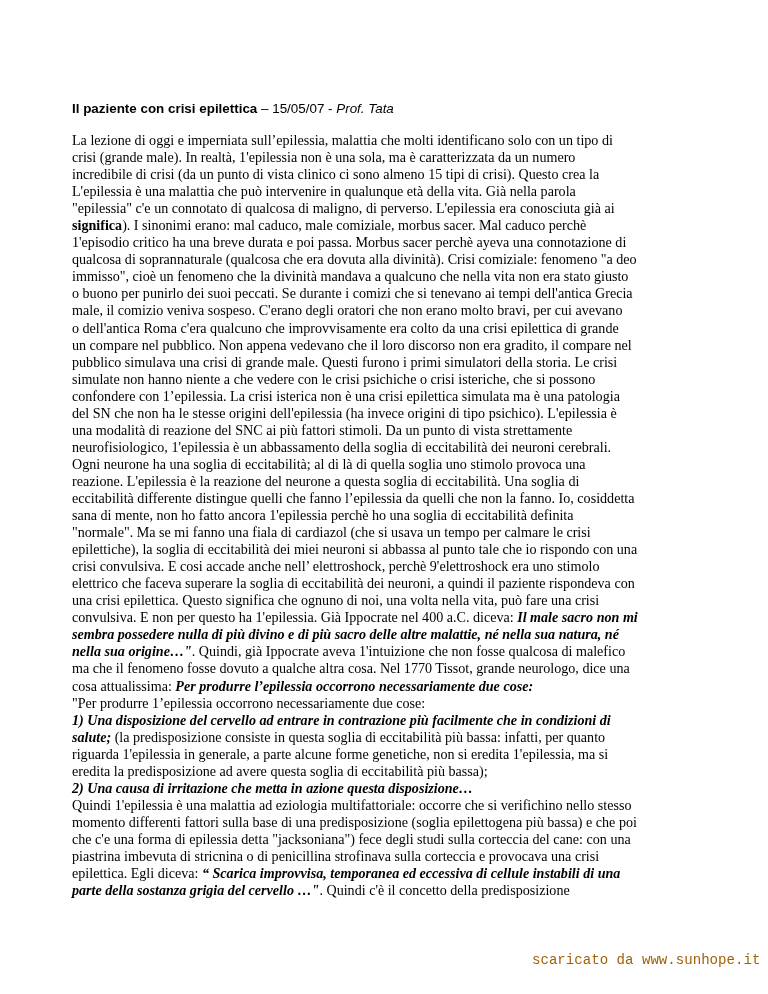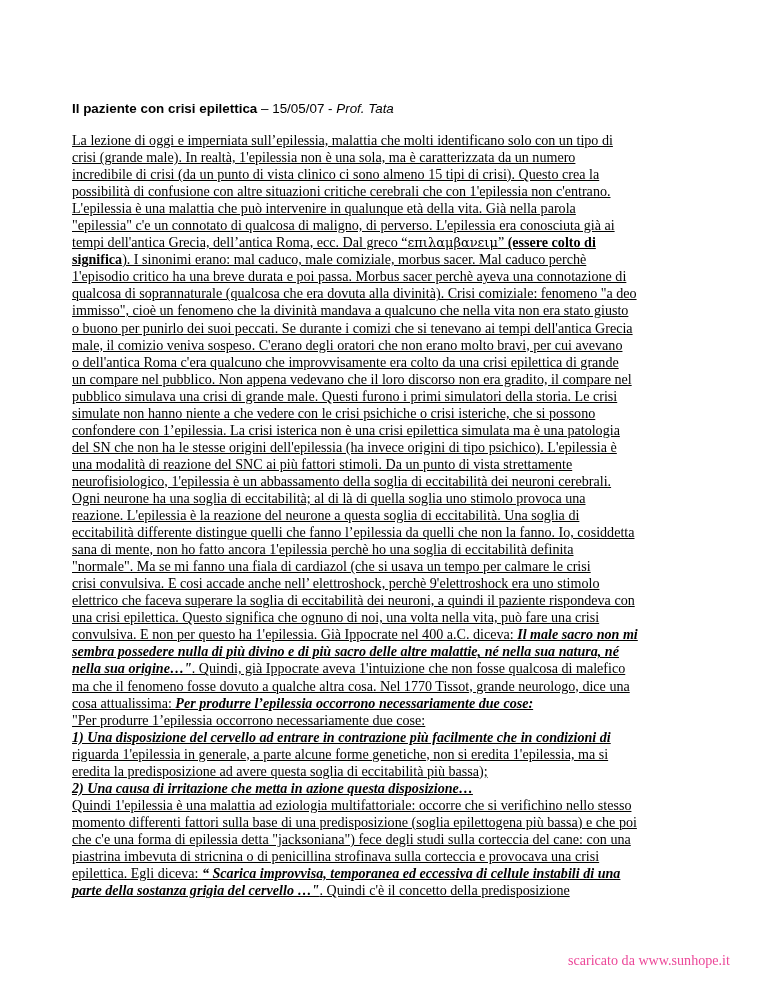--- a/index.html
+++ b/index.html
@@ -10,74 +10,74 @@
     font-family: "Liberation Sans", sans-serif; font-size: 13.4px; color: #000;
     white-space: nowrap;
   }
   .title b { font-weight: bold; }
   .title i { font-style: italic; }
   .body-text {
     position: absolute; left: 72px; top: 116px; width: 640px;
     font-family: "Liberation Serif", serif; font-size: 14.1px; color: #000;
     line-height: 17.05px;
   }
-  .line { white-space: nowrap; display: block; height: 17.05px; text-decoration: underline; }
+  .line { white-space: nowrap; display: block; height: 17.05px; }
   .b { font-weight: bold; }
   .bi { font-weight: bold; font-style: italic; }
   .greek { font-family: "DejaVu Serif", serif; font-size: 13px; }
   .footer {
     position: absolute; left: 532px; top: 936px;
-    font-family: Liberation Serif, serif; font-size: 14.1px; color: #ec4899; white-space: nowrap; margin-left: 36px;
+    font-family: Liberation Mono, monospace; font-size: 14.1px; color: #a16207; white-space: nowrap;
   }
 </style>
 </head>
 <body>
 
 <div class="page">
   <div class="title">
     <b>Il paziente con crisi epilettica</b><span> – 15/05/07 - </span><i>Prof. Tata</i>
   </div>
 
   <div class="body-text" id="body-text">
       <span class="line"><span>La lezione di oggi e imperniata sull’epilessia, malattia che molti identificano solo con un tipo di</span></span>
       <span class="line"><span>crisi (grande male). In realtà, 1'epilessia non è una sola, ma è caratterizzata da un numero</span></span>
       <span class="line"><span>incredibile di crisi (da un punto di vista clinico ci sono almeno 15 tipi di crisi). Questo crea la</span></span>
-      <span class="line"><span>possibilità di confusione con altre situazioni critiche cerebrali che con 1'epilessia non c'entrano.</span></span>
       <span class="line"><span>L'epilessia è una malattia che può intervenire in qualunque età della vita. Già nella parola</span></span>
       <span class="line"><span>"epilessia" c'e un connotato di qualcosa di maligno, di perverso. L'epilessia era conosciuta già ai</span></span>
-      <span class="line"><span>tempi dell'antica Grecia, dell’antica Roma, ecc. Dal greco “</span><span class="greek">επιλαμβανειμ</span><span>” </span><span class="b">(essere colto di</span></span>
       <span class="line"><span class="b">significa</span><span>). I sinonimi erano: mal caduco, male comiziale, morbus sacer. Mal caduco perchè</span></span>
       <span class="line"><span>1'episodio critico ha una breve durata e poi passa. Morbus sacer perchè ayeva una connotazione di</span></span>
       <span class="line"><span>qualcosa di soprannaturale (qualcosa che era dovuta alla divinità). Crisi comiziale: fenomeno "a deo</span></span>
       <span class="line"><span>immisso", cioè un fenomeno che la divinità mandava a qualcuno che nella vita non era stato giusto</span></span>
       <span class="line"><span>o buono per punirlo dei suoi peccati. Se durante i comizi che si tenevano ai tempi dell'antica Grecia</span></span>
       <span class="line"><span>male, il comizio veniva sospeso. C'erano degli oratori che non erano molto bravi, per cui avevano</span></span>
       <span class="line"><span>o dell'antica Roma c'era qualcuno che improvvisamente era colto da una crisi epilettica di grande</span></span>
       <span class="line"><span>un compare nel pubblico. Non appena vedevano che il loro discorso non era gradito, il compare nel</span></span>
       <span class="line"><span>pubblico simulava una crisi di grande male. Questi furono i primi simulatori della storia. Le crisi</span></span>
       <span class="line"><span>simulate non hanno niente a che vedere con le crisi psichiche o crisi isteriche, che si possono</span></span>
       <span class="line"><span>confondere con 1’epilessia. La crisi isterica non è una crisi epilettica simulata ma è una patologia</span></span>
       <span class="line"><span>del SN che non ha le stesse origini dell'epilessia (ha invece origini di tipo psichico). L'epilessia è</span></span>
       <span class="line"><span>una modalità di reazione del SNC ai più fattori stimoli. Da un punto di vista strettamente</span></span>
       <span class="line"><span>neurofisiologico, 1'epilessia è un abbassamento della soglia di eccitabilità dei neuroni cerebrali.</span></span>
       <span class="line"><span>Ogni neurone ha una soglia di eccitabilità; al di là di quella soglia uno stimolo provoca una</span></span>
       <span class="line"><span>reazione. L'epilessia è la reazione del neurone a questa soglia di eccitabilità. Una soglia di</span></span>
       <span class="line"><span>eccitabilità differente distingue quelli che fanno l’epilessia da quelli che non la fanno. Io, cosiddetta</span></span>
       <span class="line"><span>sana  di mente, non ho fatto ancora 1'epilessia perchè ho una soglia di eccitabilità definita</span></span>
       <span class="line"><span>"normale". Ma se mi fanno una fiala di cardiazol (che si usava un tempo per calmare le crisi</span></span>
+      <span class="line"><span>epilettiche), la soglia di eccitabilità dei miei neuroni si abbassa al punto tale che io rispondo con una</span></span>
       <span class="line"><span>crisi convulsiva. E cosi accade anche nell’ elettroshock, perchè 9'elettroshock era uno stimolo</span></span>
       <span class="line"><span>elettrico che faceva superare la soglia di eccitabilità dei neuroni, a quindi il paziente rispondeva con</span></span>
       <span class="line"><span>una crisi epilettica. Questo significa che ognuno di noi, una volta nella vita, può fare una crisi</span></span>
       <span class="line"><span>convulsiva. E non per questo ha 1'epilessia. Già Ippocrate nel 400 a.C. diceva: </span><span class="bi">Il male sacro non mi</span></span>
       <span class="line"><span class="bi">sembra possedere nulla di più divino e di più sacro delle  altre malattie, né  nella sua natura, né</span></span>
       <span class="line"><span class="bi">nella sua origine…"</span><span>. Quindi, già Ippocrate aveva 1'intuizione che non fosse qualcosa di  malefico</span></span>
       <span class="line"><span>ma che il fenomeno fosse dovuto a qualche altra cosa. Nel 1770 Tissot, grande neurologo, dice una</span></span>
       <span class="line"><span>cosa attualissima: </span><span class="bi">Per produrre l’epilessia occorrono necessariamente due cose:</span></span>
       <span class="line"><span>"Per produrre 1’epilessia occorrono necessariamente due cose:</span></span>
       <span class="line"><span class="bi">1) Una disposizione del cervello ad entrare in contrazione più facilmente che in condizioni di</span></span>
+      <span class="line"><span class="bi">salute;</span><span> (la predisposizione consiste in questa soglia di eccitabilità più bassa: infatti, per quanto</span></span>
       <span class="line"><span>riguarda 1'epilessia in generale, a parte alcune forme genetiche, non si eredita 1'epilessia, ma si</span></span>
       <span class="line"><span>eredita la predisposizione ad avere questa soglia di eccitabilità più bassa);</span></span>
       <span class="line"><span class="bi">2) Una causa di irritazione che metta in azione questa disposizione…</span></span>
       <span class="line"><span>Quindi 1'epilessia è una malattia ad eziologia multifattoriale: occorre che si verifichino nello stesso</span></span>
       <span class="line"><span>momento differenti fattori sulla base di una predisposizione (soglia epilettogena più bassa) e che poi</span></span>
       <span class="line"><span>che c'e una forma di epilessia detta "jacksoniana") fece degli studi sulla corteccia del cane: con una</span></span>
       <span class="line"><span>piastrina imbevuta di stricnina o di penicillina strofinava sulla corteccia e provocava una crisi</span></span>
       <span class="line"><span>epilettica. Egli diceva: </span><span class="bi">“ Scarica improvvisa, temporanea  ed eccessiva di cellule instabili di una</span></span>
       <span class="line"><span class="bi">parte della sostanza grigia del cervello …"</span><span>. Quindi  c'è il  concetto della predisposizione</span></span>
     </div>

